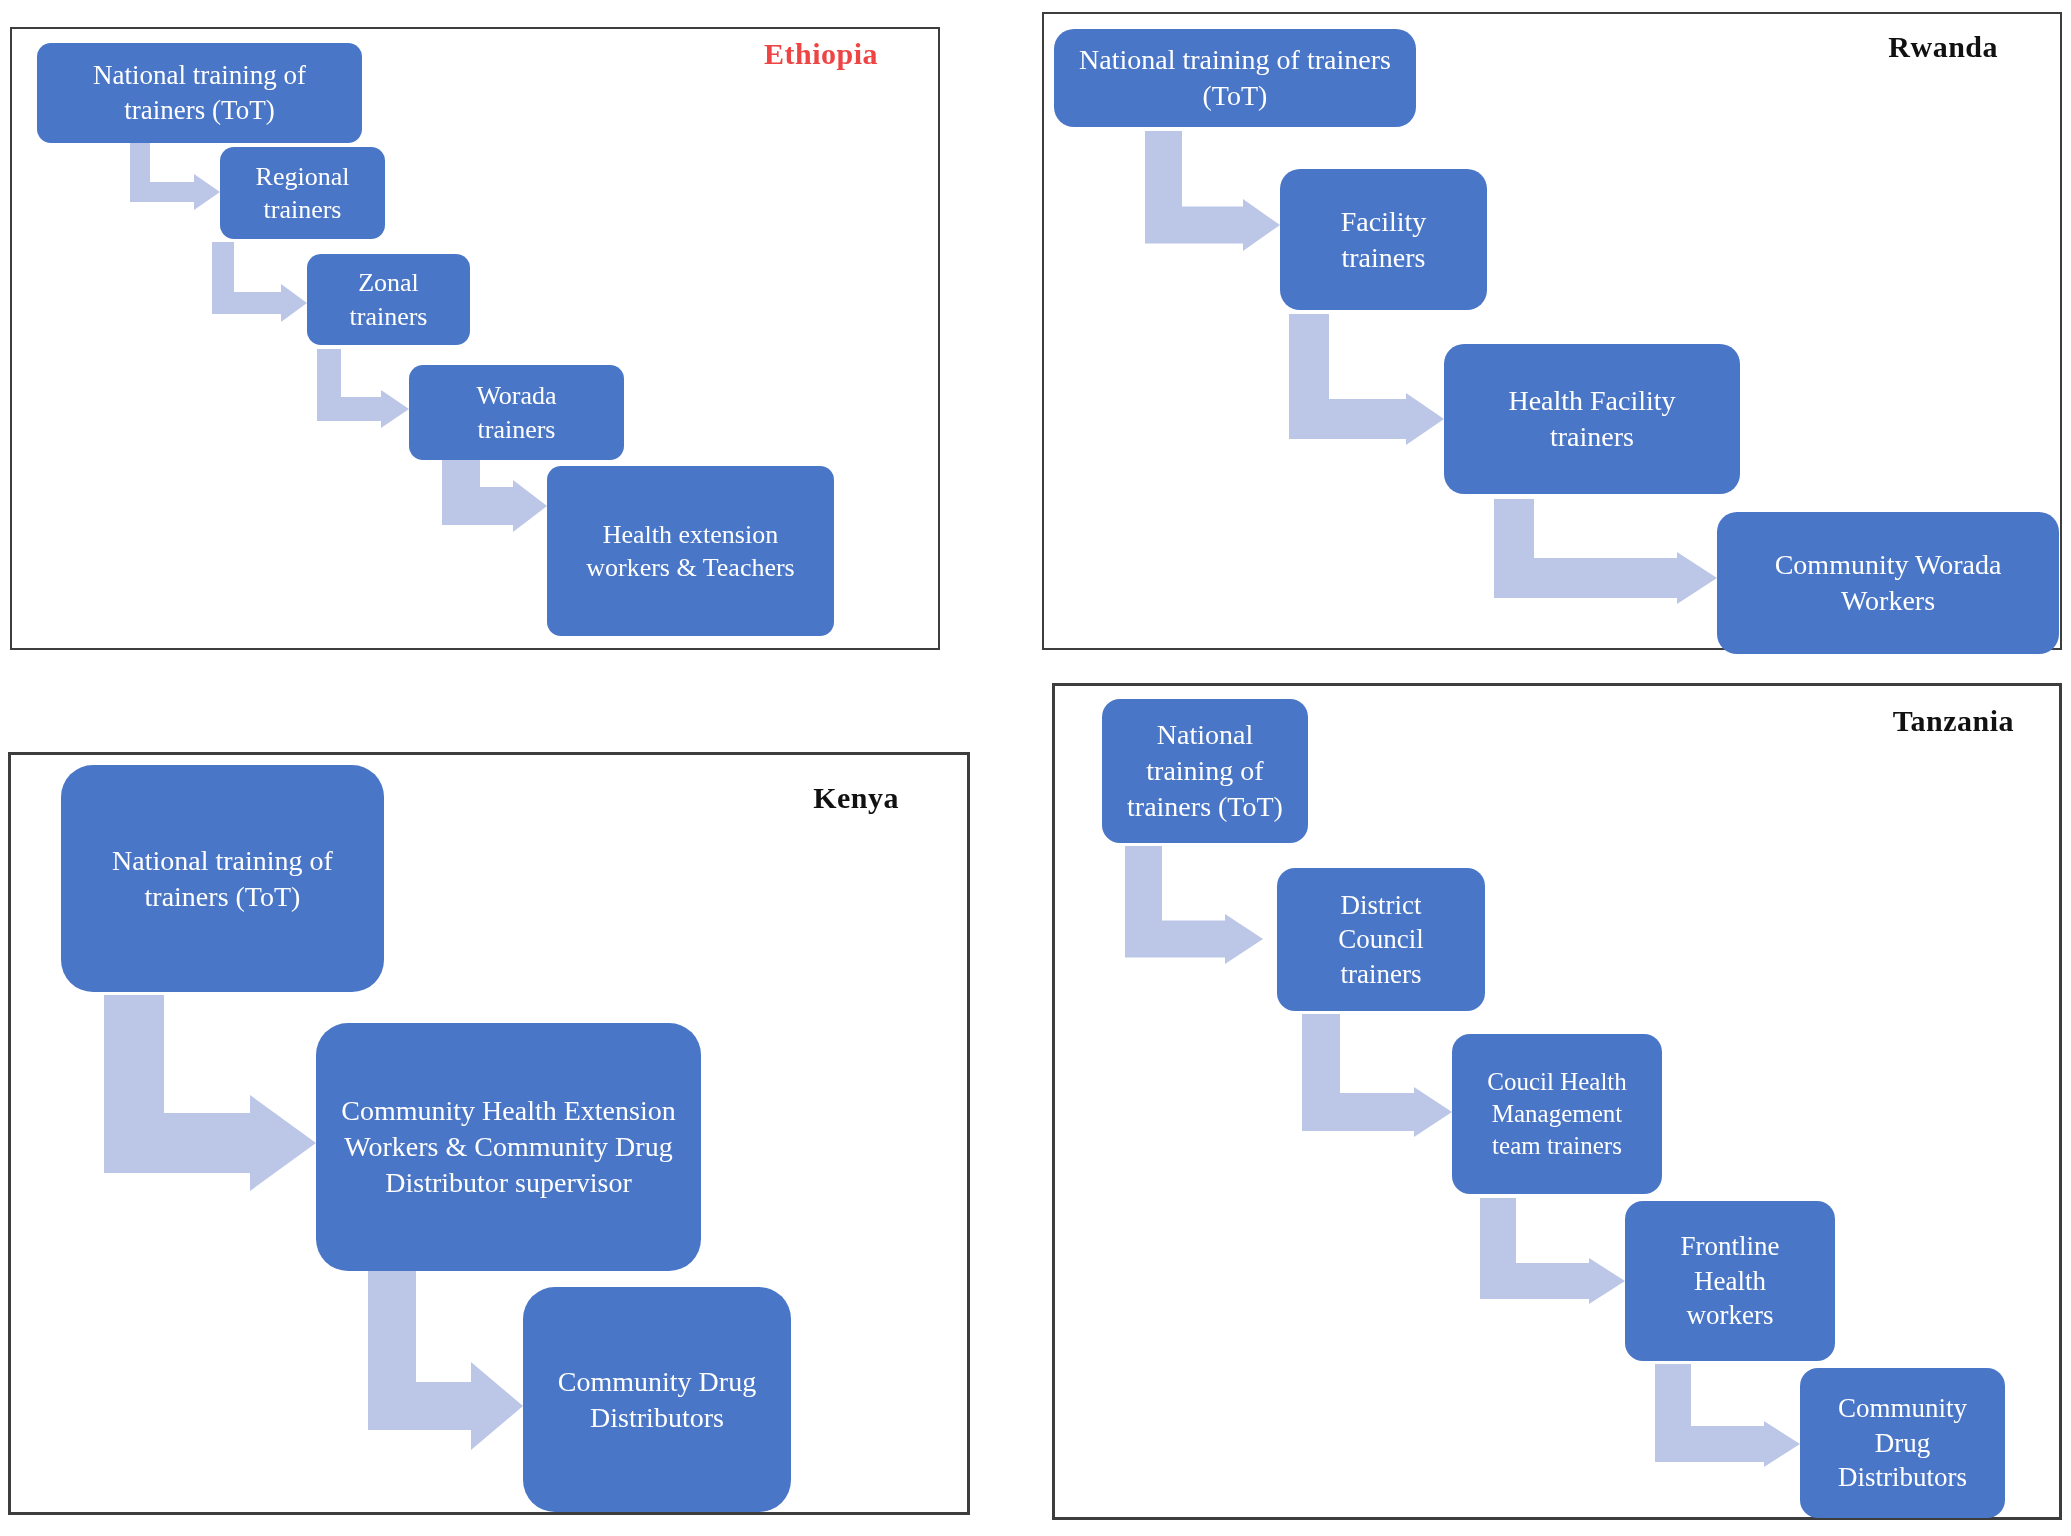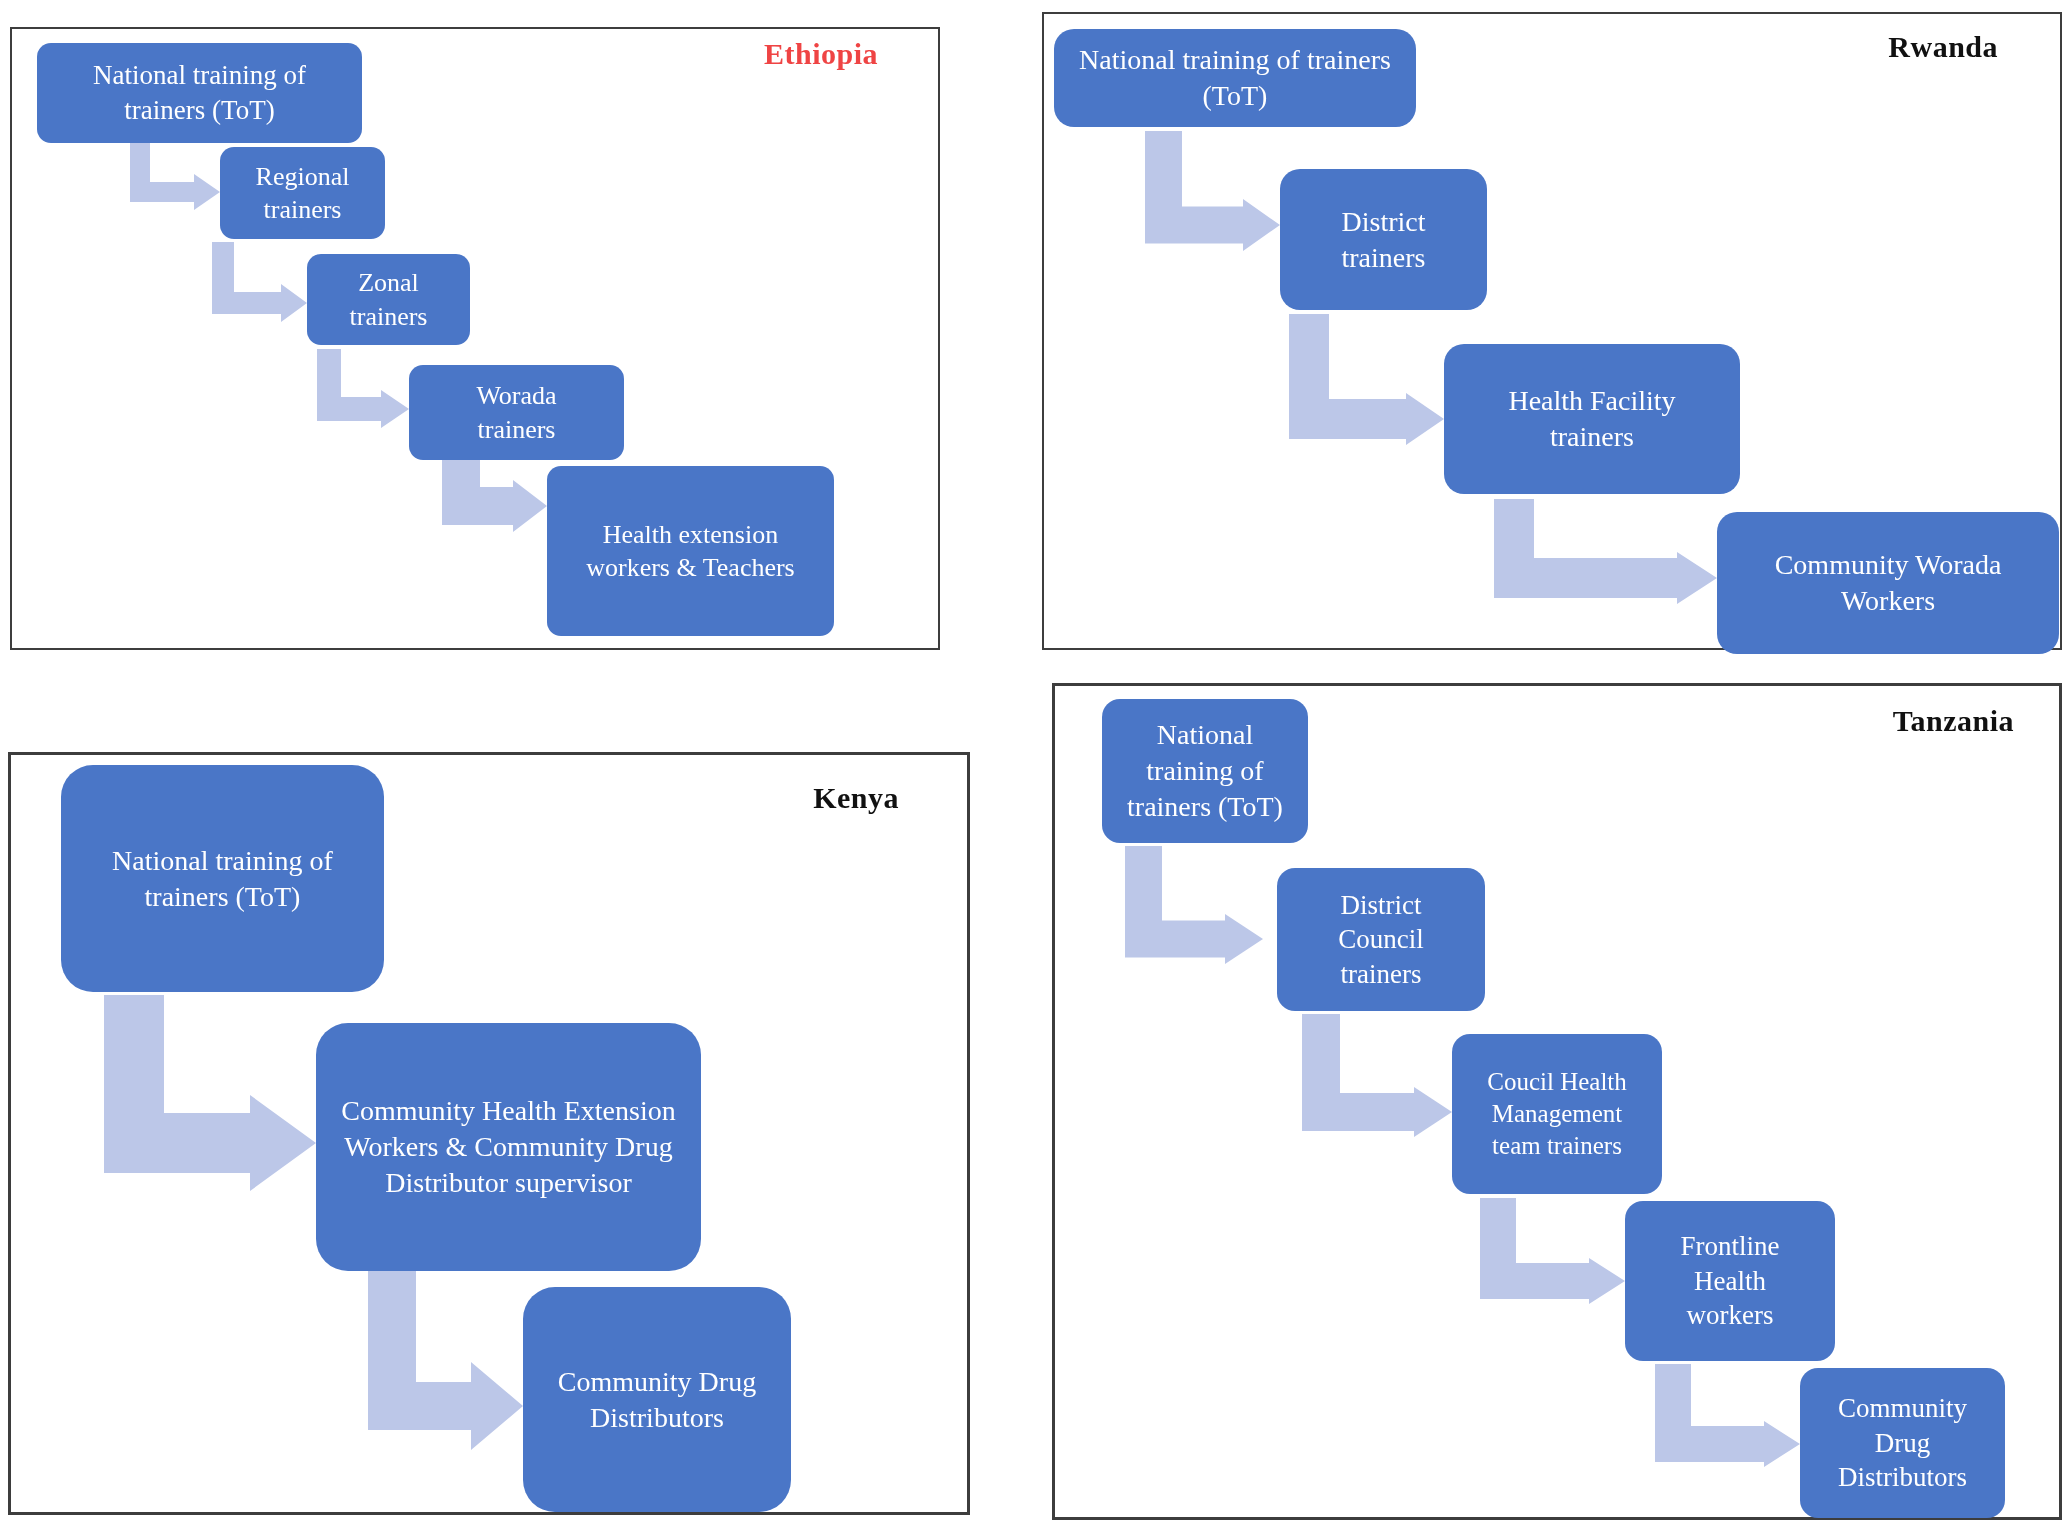--- a/index.html
+++ b/index.html
@@ -61,21 +61,21 @@
         <polygon points="0.0,0.0 37.0,0.0 37.0,75.5 98.0,75.5 98.0,68.0 135.0,94.0 98.0,120.0 98.0,112.5 0.0,112.5" fill="#BCC7E8"></polygon>
       </svg>
     <svg class="elbow" style="left:245px;top:300px;" width="155" height="131" viewBox="0 0 155 131">
         <polygon points="0.0,0.0 40.0,0.0 40.0,85.0 117.0,85.0 117.0,79.0 155.0,105.0 117.0,131.0 117.0,125.0 0.0,125.0" fill="#BCC7E8"></polygon>
       </svg>
     <svg class="elbow" style="left:450px;top:485px;" width="223" height="105" viewBox="0 0 223 105">
         <polygon points="0.0,0.0 40.0,0.0 40.0,59.0 183.0,59.0 183.0,53.0 223.0,79.0 183.0,105.0 183.0,99.0 0.0,99.0" fill="#BCC7E8"></polygon>
       </svg>
 
     <div class="node" style="left:10px;top:15px;width:362px;height:98px;padding:4px 14px;">National training of trainers (ToT)</div>
-    <div class="node" style="left:236px;top:155px;width:207px;height:141px;padding:4px 24px;">District trainers</div>
+    <div class="node" style="left:236px;top:155px;width:207px;height:141px;padding:4px 24px;">Facility trainers</div>
     <div class="node" style="left:400px;top:330px;width:296px;height:150px;padding:4px 24px;">Health Facility trainers</div>
     <div class="node" style="left:673px;top:498px;width:342px;height:142px;padding:4px 14px;">Community Worada Workers</div>
   </section>
 
   <section class="panel p-kenya thick" style="left: 8px; top: 752px; width: 962px; height: 763px; border-color: rgb(61, 61, 61);">
     <div class="country" style="right: 68px; top: 28px; color: rgb(17, 17, 17);">Kenya</div>
 
     <svg class="elbow" style="left:93px;top:240px;" width="212" height="196" viewBox="0 0 212 196">
         <polygon points="0.0,0.0 60.0,0.0 60.0,118.0 146.0,118.0 146.0,100.0 212.0,148.0 146.0,196.0 146.0,178.0 0.0,178.0" fill="#BCC7E8"></polygon>
       </svg>

